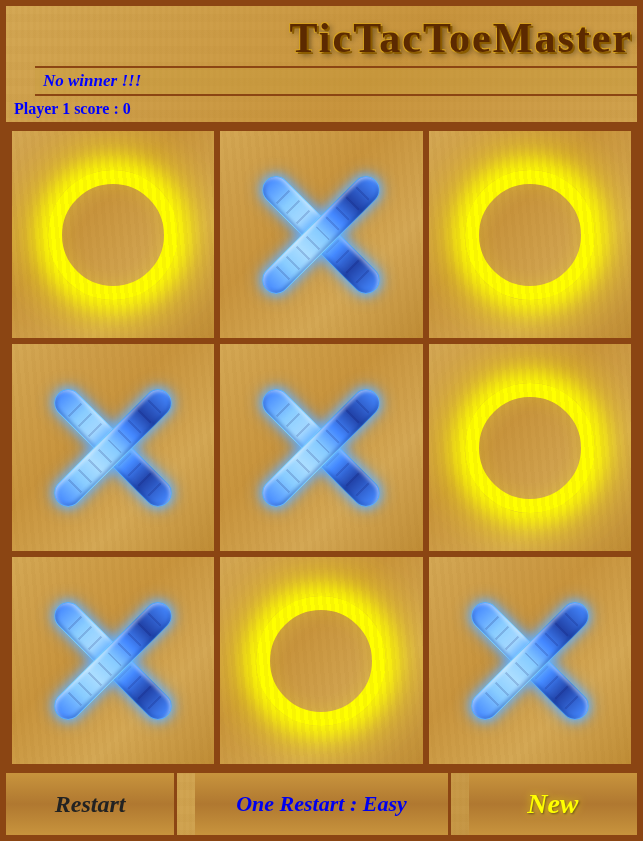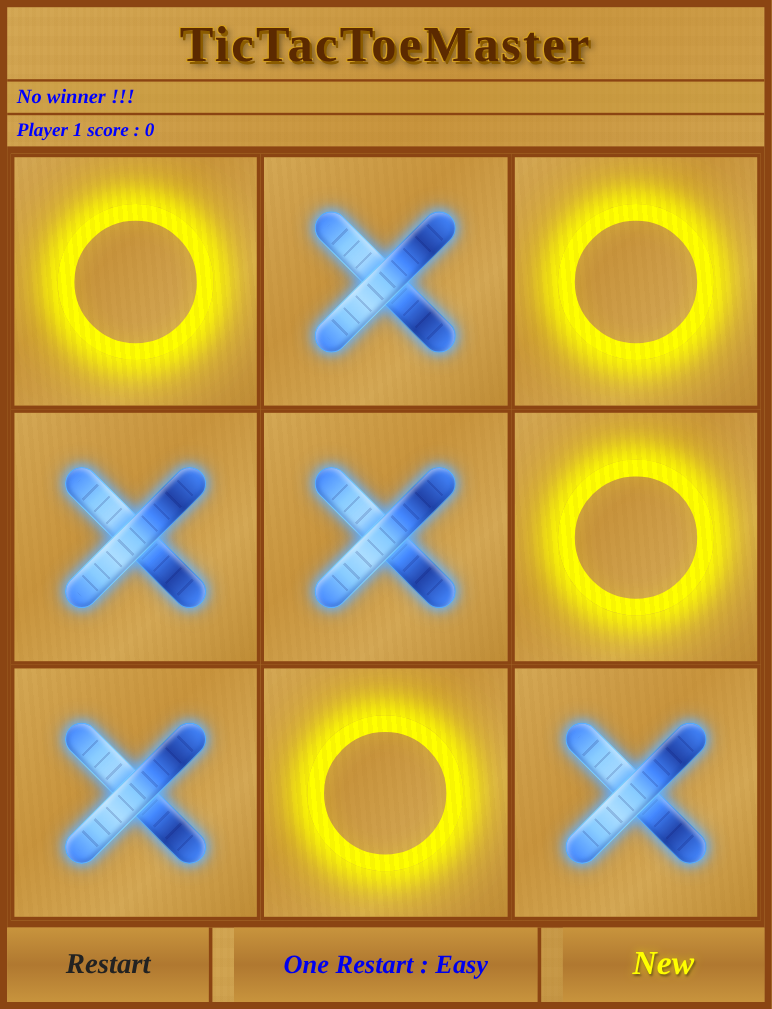--- a/index.html
+++ b/index.html
@@ -41,22 +41,22 @@
           transparent 8px,
           rgba(160,110,30,0.05) 8px,
           rgba(160,110,30,0.05) 16px
         );
       pointer-events: none;
       z-index: 0;
     }
 
     
     .title-bar {
-      text-align: center;
-      padding: 8px 16px 4px;
+      text-align: right;
+      padding: 8px 4px 4px;
       z-index: 1;
     }
 
     .title-text {
       font-size: 42px;
       font-weight: bold;
       color: #5C2A00;
       text-shadow:
         2px 2px 0 #8B5C00,
         -1px -1px 0 #D4A020,
@@ -67,20 +67,21 @@
       letter-spacing: 2px;
     }
 
     
     .status-bar {
       background: rgba(200,160,60,0.3);
       border-top: 2px solid #8B4513;
       border-bottom: 2px solid #8B4513;
       padding: 3px 8px;
       z-index: 1;
+      margin-left: 29px;
     }
 
     .no-winner {
       color: #0000FF;
       font-size: 17px;
       font-weight: bold;
       font-style: italic;
     }
 
     
@@ -89,21 +90,20 @@
       border-bottom: 3px solid #8B4513;
       z-index: 1;
     }
 
     .score-item {
       flex: 1;
       padding: 4px 8px;
       color: #0000FF;
       font-size: 16px;
       font-weight: bold;
-      font-style: italic;
       border-right: 2px solid #8B4513;
     }
 
     .score-item:last-child {
       border-right: none;
     }
 
     
     .game-board {
       flex: 1;

